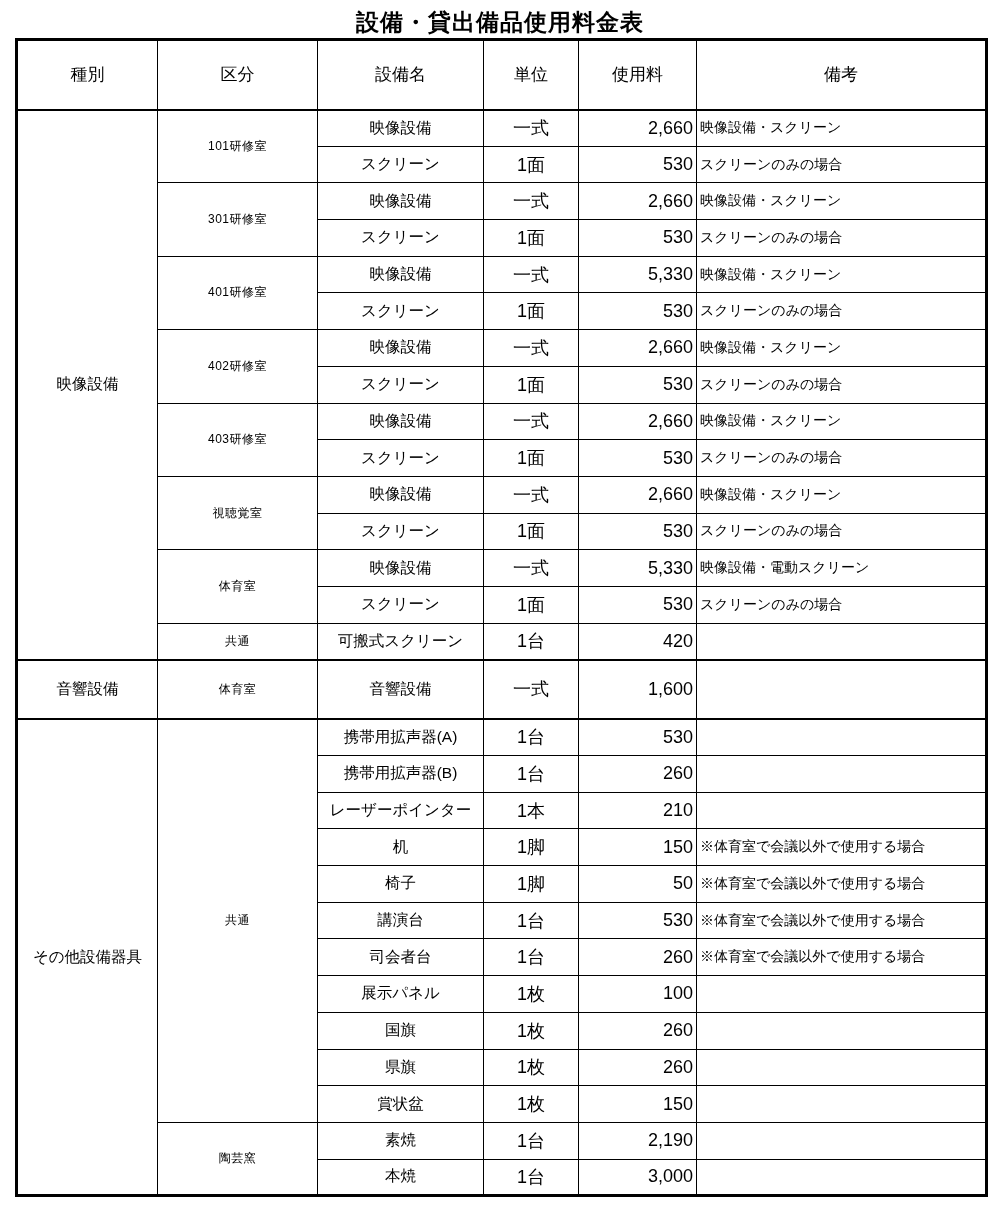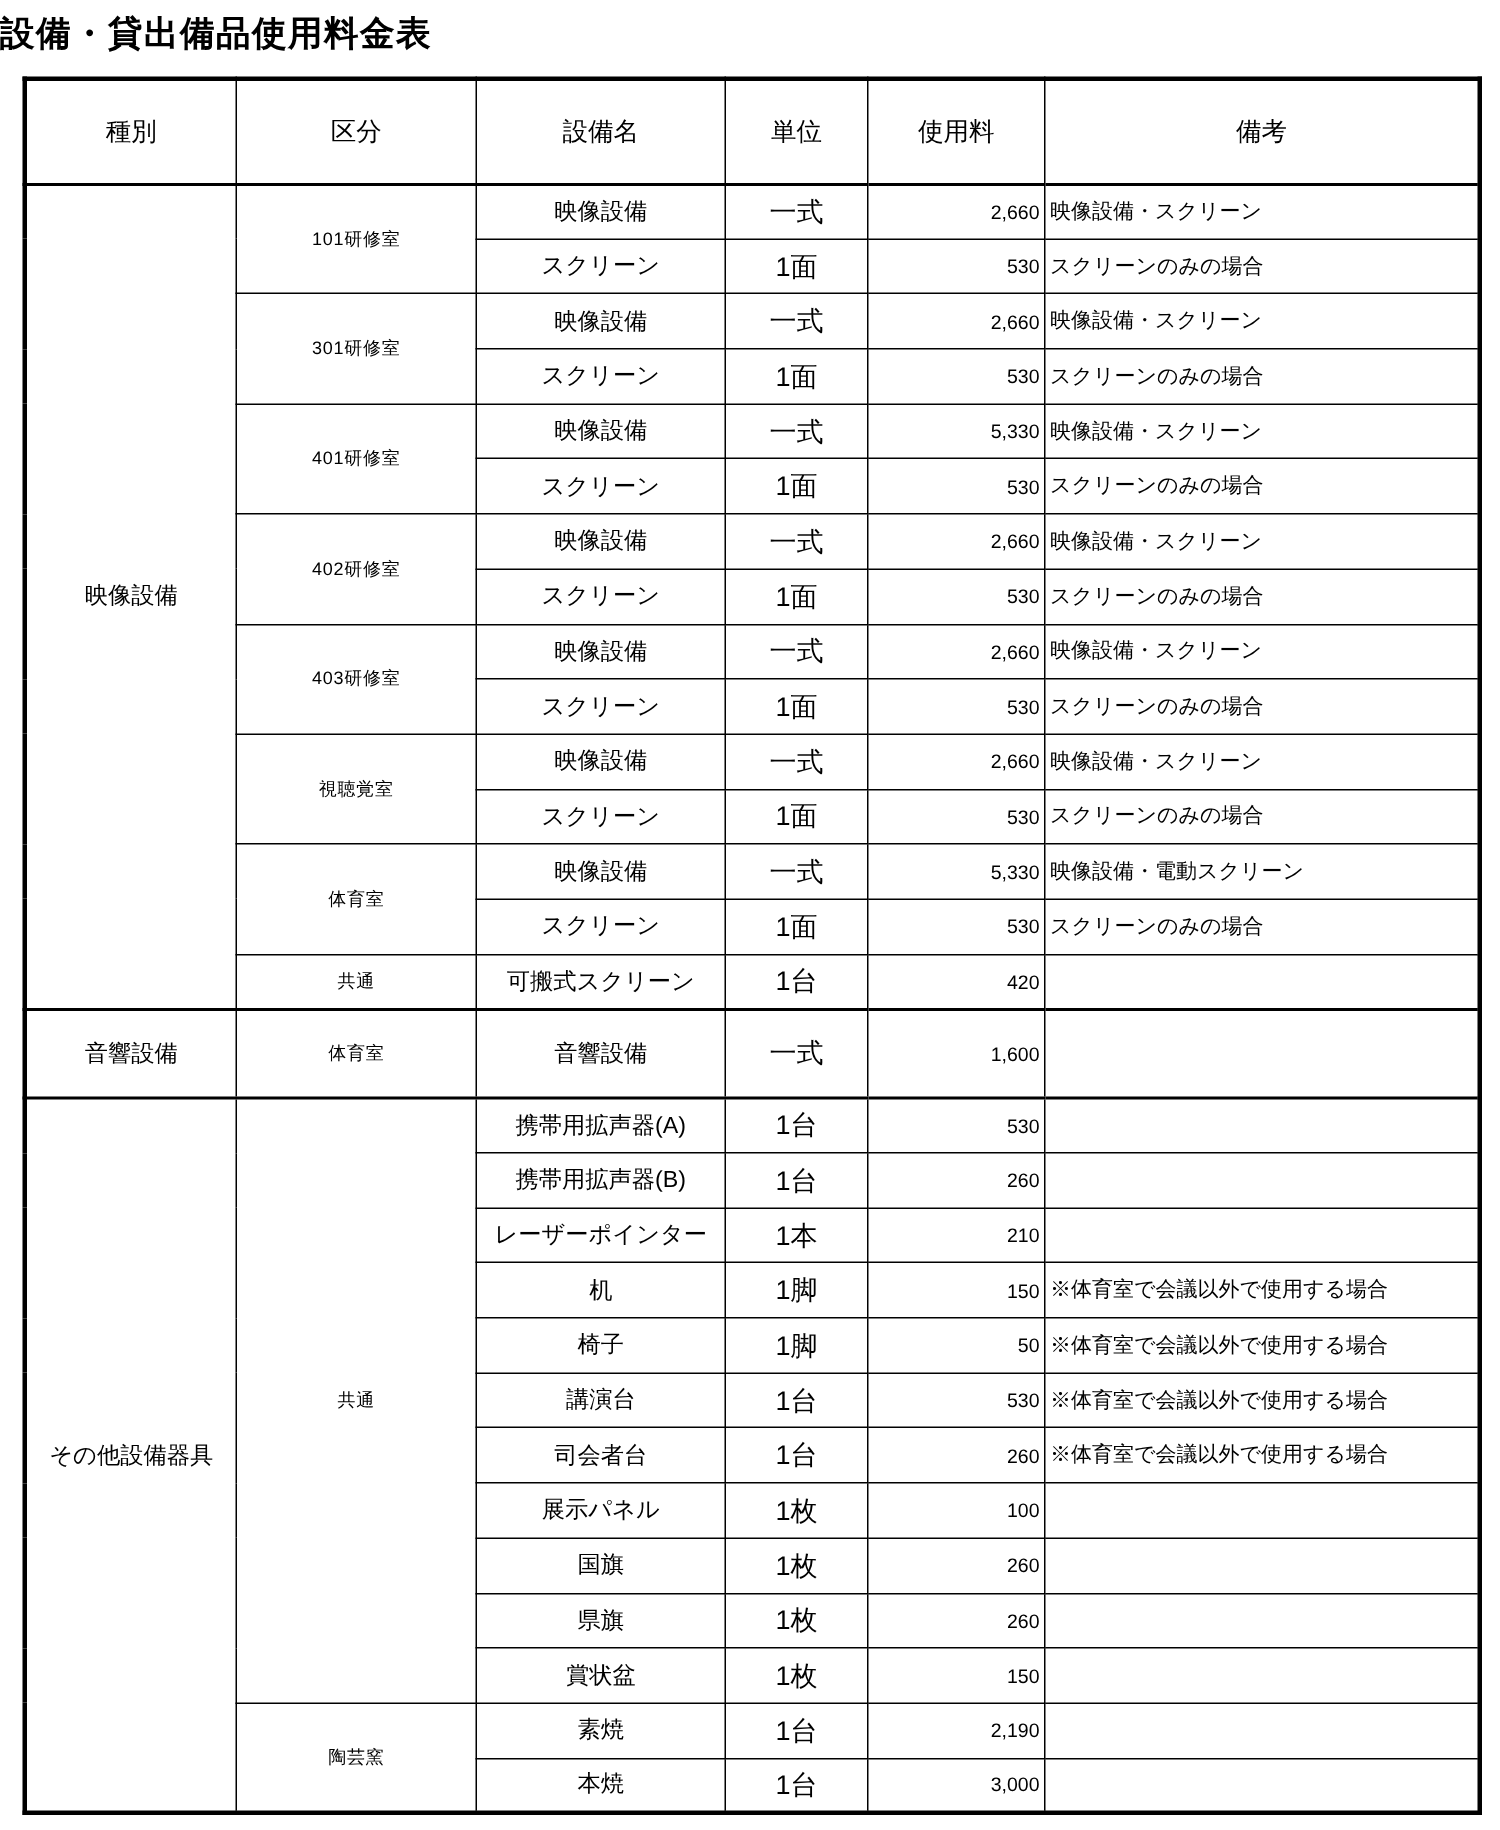--- a/index.html
+++ b/index.html
@@ -3,50 +3,50 @@
 <meta charset="utf-8">
 <style>
   html,body{margin:0;padding:0;}
   body{
     width:1000px;height:1220px;background:#ffffff;color:#000000;
     font-family:"Liberation Sans",sans-serif;
     -webkit-font-smoothing:antialiased;
   }
   .page{position:relative;width:1000px;height:1220px;overflow:hidden;}
   .title{
-    text-align:left;font-size:23px;font-weight:bold;
+    text-align:center;font-size:23px;font-weight:bold;
     margin:7px 0 0 0;letter-spacing:1px;
   }
   .tax-note{
     width:970px;margin:9px 15px 5px 15px;text-align:right;
     font-size:13px;
   }
   table.fee{
     border-collapse:collapse;table-layout:fixed;
-    margin:13px 0 0 15px;width:970px;
+    margin:0 0 0 15px;width:970px;
     border:3px solid #000;
   }
   th,td{
     border:1.5px solid #000;
     overflow:hidden;white-space:nowrap;
     padding:0;
   }
   thead tr{height:70px;}
   thead th{
     font-weight:normal;font-size:17px;text-align:center;
     border-bottom:2px solid #000;
   }
   tbody tr{height:36.7px;}
   tbody tr.sec1{height:59px;}
   tbody tr.section-start td{border-top:2.5px solid #000;}
   td.type{text-align:center;font-size:15.5px;}
   td.category{text-align:center;font-size:12px;letter-spacing:0.5px;}
   td.name{text-align:center;font-size:15.5px;}
   td.unit{text-align:center;font-size:18px;}
-  td.fee{text-align:right;font-size:13px;padding-right:3px;}
+  td.fee{text-align:right;font-size:18px;padding-right:3px;}
   td.note{text-align:left;font-size:14px;padding-left:3px;}
 </style>
 </head>
 <body>
 
 <div class="page">
   <div class="title">設備・貸出備品使用料金表</div>
 
   <table class="fee">
     <colgroup>

